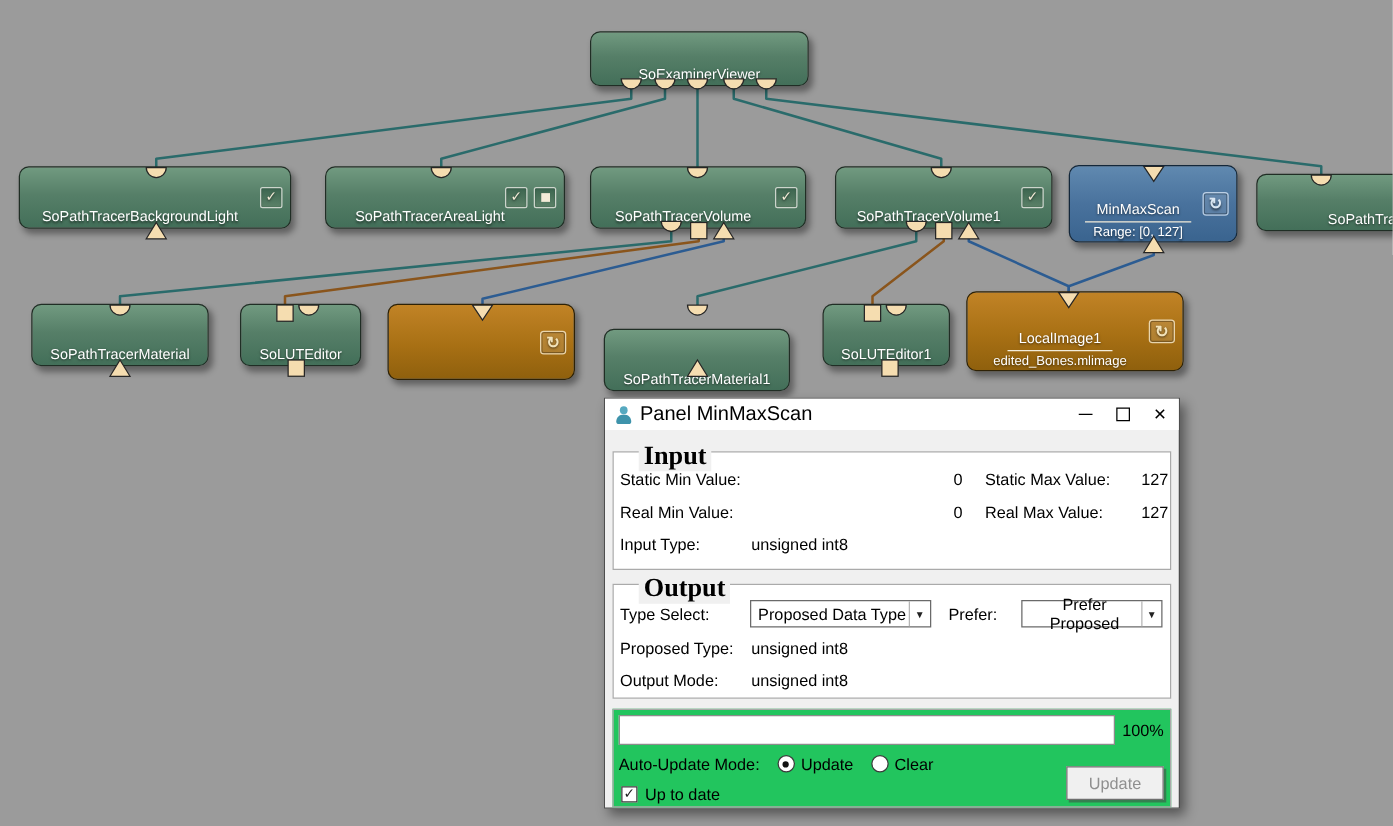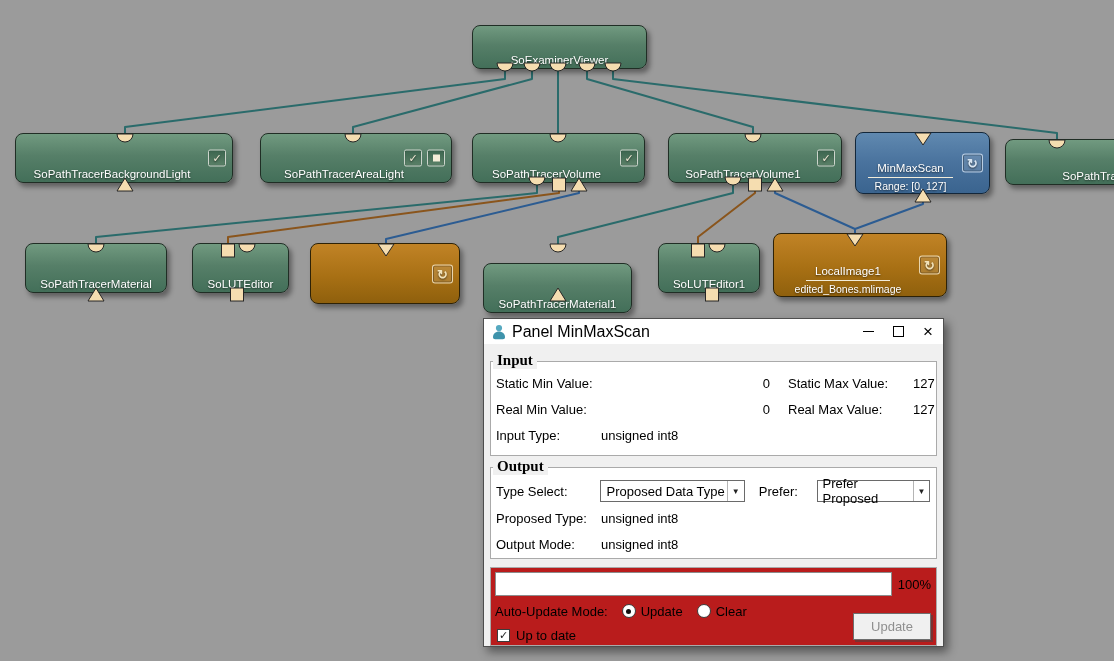--- a/index.html
+++ b/index.html
@@ -36,38 +36,38 @@
   #titlebar{height:25px;background:#ffffff;display:flex;align-items:center;}
   #titlebar .app-icon{margin:0 5px 0 7px;width:16px;height:16px;}
   #titlebar .ttl{font-size:16px;}
   #titlebar .spacer{flex:1;}
   .win-btn{width:30px;height:25px;display:flex;align-items:center;justify-content:center;}
   .glyph-min{width:11px;height:1px;background:#000;display:block;}
   .glyph-max{width:9px;height:9px;border:1px solid #000;display:block;}
   .glyph-close{font-size:17px;line-height:1;color:#000;}
   #dlg-body{position:relative;padding:6px 6px 0 6px;height:296px;}
   .groupbox{position:relative;border:1px solid #aaaaaa;background:#ffffff;}
-  .groupbox .legend{position:absolute;top:-10px;left:2px;background:#f0f0f0;padding:0 4px;
-                    font-family:"Liberation Serif",serif;font-weight:bold;font-size:15px;}
+  .groupbox .legend{position:absolute;top:-10px;left:20px;background:#f0f0f0;padding:0 4px;
+                    font-family:"Liberation Serif",serif;font-weight:bold;font-size:21px;}
   #grp-input{margin-top:11px;height:95px;padding:13px 6px 0 5px;box-sizing:border-box;}
   .in-row{display:grid;grid-template-columns:250px 24px 18px 125px 1fr;line-height:18px;margin-bottom:8px;}
   .in-row .val{text-align:right;}
   .type-row{display:grid;grid-template-columns:105px 1fr;line-height:18px;}
   #grp-output{margin-top:11px;height:92px;padding:12px 6px 0 5px;box-sizing:border-box;}
   .sel-row{display:flex;align-items:center;height:22px;}
   .sel-row .lbl1{width:105px;}
   .combo{height:22px;background:#fff;border:1px solid #6a6a6a;display:flex;align-items:center;
-         padding-left:5px;box-sizing:border-box;}
+         padding-left:5px;box-sizing:border-box;text-align:center;}
   .combo .arrow{margin-left:auto;width:16px;align-self:stretch;display:flex;align-items:center;justify-content:center;
                 border-left:1px solid #b5b5b5;font-size:8px;color:#222;}
   #combo-type{width:145px;}
   #combo-prefer{width:114px;margin-left:0;}
   .prefer-lbl{margin-left:14px;width:58px;}
   .out-row{display:grid;grid-template-columns:105px 1fr;line-height:18px;margin-top:8px;}
-  #grp-status{margin-top:8px;height:79px;border:1px solid #aaaaaa;background:#b91c1c;
+  #grp-status{margin-top:8px;height:79px;border:1px solid #aaaaaa;background:#22c55e;
               padding:4px 5px 0 4px;box-sizing:border-box;position:relative;}
   .prog-row{display:flex;align-items:center;}
   .pbar{width:405px;height:20px;border:1px solid #8c8c8c;background:#fff;padding:1px;box-sizing:content-box;}
   .pbar-fill{height:100%;width:100%;background:repeating-linear-gradient(90deg,#1583d7 0 6px,#ffffff 6px 9px);}
   .pct{margin-left:6px;}
   .radio-row{display:flex;align-items:center;margin-top:7px;height:16px;}
   .radio{width:12px;height:12px;border:1px solid #3c3c3c;border-radius:50%;background:#fff;
          display:inline-flex;align-items:center;justify-content:center;margin:0 5px 0 14px;}
   .radio .dot{width:5px;height:5px;border-radius:50%;background:#111;}
   .check-row{display:flex;align-items:center;margin-top:8px;height:16px;}

